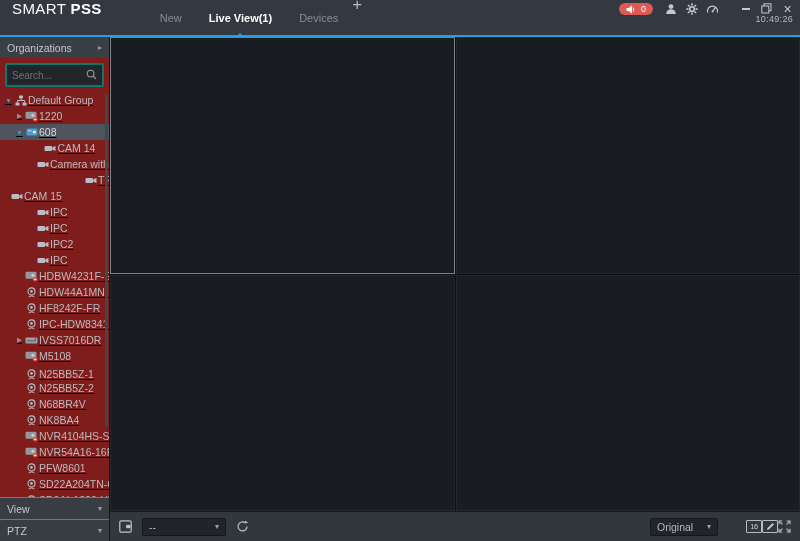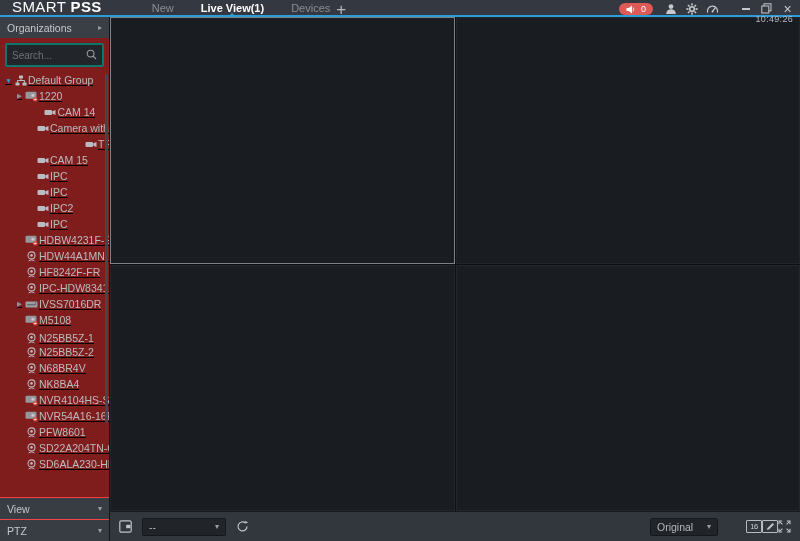--- a/index.html
+++ b/index.html
@@ -8,22 +8,22 @@
     --bar-bg:#343840;
     --pane-bg:#191c21;
   }
   *{box-sizing:border-box;margin:0;padding:0;}
   html,body{width:800px;height:541px;overflow:hidden;}
   body{font-family:"Liberation Sans","DejaVu Sans",sans-serif;background:#1a1d22;
        -webkit-user-select:none;user-select:none;}
   .app{width:800px;height:541px;display:flex;flex-direction:column;background:var(--bar-bg);}
 
   
-  .titlebar{height:17px;flex:none;position:relative;display:flex;align-items:flex-end;
-            background:var(--bar-bg);border-bottom:2px solid var(--accent);}
+  .titlebar{height:37px;flex:none;position:relative;display:flex;align-items:flex-start;
+            background:var(--bar-bg);border-bottom:2px solid var(--accent);gap:8px;}
   .logo{margin-left:12px;font-size:15px;color:#fdfdfd;letter-spacing:.4px;white-space:nowrap;}
   .logo .bold{font-weight:bold;}
   .tab-strip{display:flex;margin-left:50px;gap:27px;align-items:center;height:100%;}
   .tab{font-size:11px;color:#8a8e94;height:100%;display:flex;align-items:center;position:relative;cursor:pointer;white-space:nowrap;}
   .tab.active{color:#ffffff;font-weight:bold;}
   .tab.active::after{content:"";position:absolute;left:50%;transform:translateX(-50%);bottom:-2px;
             width:0;height:0;border-left:4px solid transparent;border-right:4px solid transparent;
             border-bottom:4px solid var(--accent);}
   .add-tab{font-size:17px;color:#b7babe;margin-left:6px;cursor:pointer;line-height:10px;}
   .tb-icons{position:absolute;top:2px;right:5px;display:flex;align-items:center;gap:6px;}
@@ -192,20 +192,31 @@
             <span class="t-icon">
               <svg width="13" height="11" viewBox="0 0 13 11">
                 <rect x="0.5" y="0.8" width="11" height="7" rx="1.2" fill="#94979b"></rect>
                 <circle cx="7.9" cy="4.2" r="1.5" fill="#c9ccd0"></circle>
                 <circle cx="10.2" cy="8.3" r="2.3" fill="#d8524c"></circle>
                 <rect x="9.1" y="7.9" width="2.2" height="0.9" fill="#ffffff"></rect>
               </svg>
             </span>
             <span class="t-label">1220</span>
           </div>
+          <div class="tree-row selected" style="padding-left: 15px;">
+            <span class="arrow expanded">▼</span>
+            <span class="t-icon">
+              <svg width="12" height="10" viewBox="0 0 12 10">
+                <rect x="0.5" y="1.5" width="11" height="7" rx="1.2" fill="#4a9ad0"></rect>
+                <circle cx="8.3" cy="5" r="1.6" fill="#d9ecf7"></circle>
+                <rect x="2" y="3.2" width="3.4" height="1.1" fill="#bfdcef"></rect>
+              </svg>
+            </span>
+            <span class="t-label">608</span>
+          </div>
           <div class="tree-row" style="padding-left: 20px; justify-content: center;">
             <span class="arrow"></span>
             <span class="t-icon">
               <svg width="12" height="9" viewBox="0 0 12 9">
                 <rect x="0.5" y="2" width="7.5" height="5" rx="1" fill="#b9bcc0"></rect>
                 <path d="M8.3 3.3L11.5 2v5L8.3 5.7Z" fill="#b9bcc0"></path>
               </svg>
             </span>
             <span class="t-label">CAM 14</span>
           </div>
@@ -222,21 +233,21 @@
           <div class="tree-row" style="padding-left: 26px; margin-left: 48px;">
             <span class="arrow"></span>
             <span class="t-icon">
               <svg width="12" height="9" viewBox="0 0 12 9">
                 <rect x="0.5" y="2" width="7.5" height="5" rx="1" fill="#b9bcc0"></rect>
                 <path d="M8.3 3.3L11.5 2v5L8.3 5.7Z" fill="#b9bcc0"></path>
               </svg>
             </span>
             <span class="t-label">TPC</span>
           </div>
-          <div class="tree-row" style="padding-left: 26px;">
+          <div class="tree-row" style="">
             <span class="arrow"></span>
             <span class="t-icon">
               <svg width="12" height="9" viewBox="0 0 12 9">
                 <rect x="0.5" y="2" width="7.5" height="5" rx="1" fill="#b9bcc0"></rect>
                 <path d="M8.3 3.3L11.5 2v5L8.3 5.7Z" fill="#b9bcc0"></path>
               </svg>
             </span>
             <span class="t-label">CAM 15</span>
           </div>
           <div class="tree-row" style="padding-left: 26px;">

